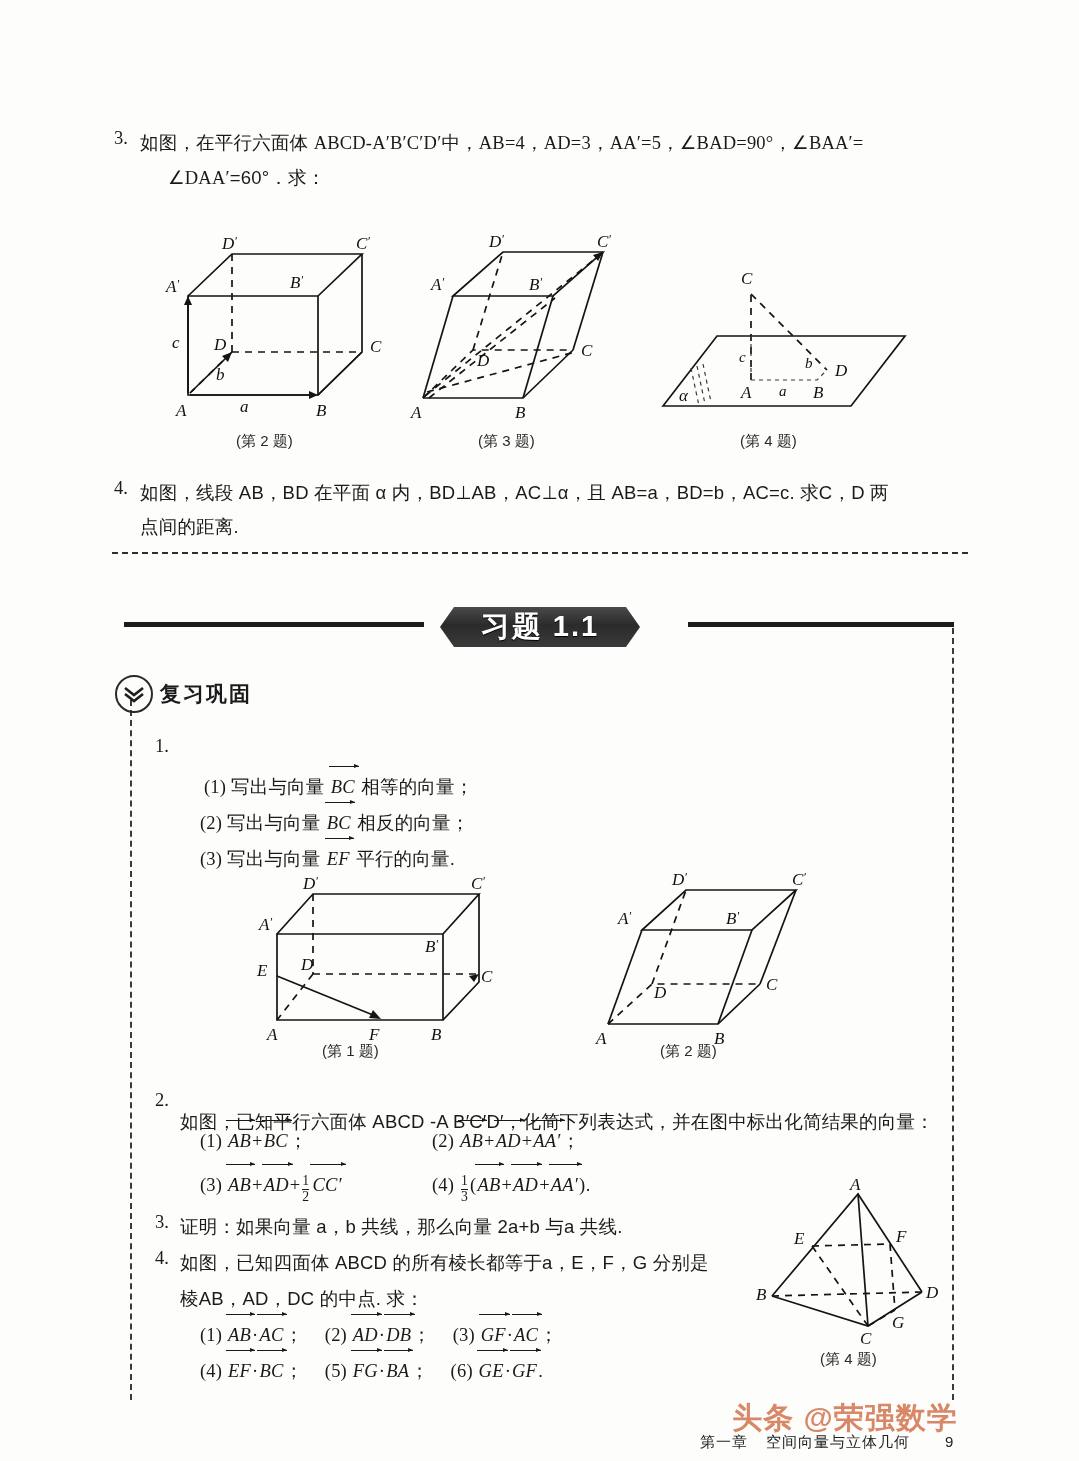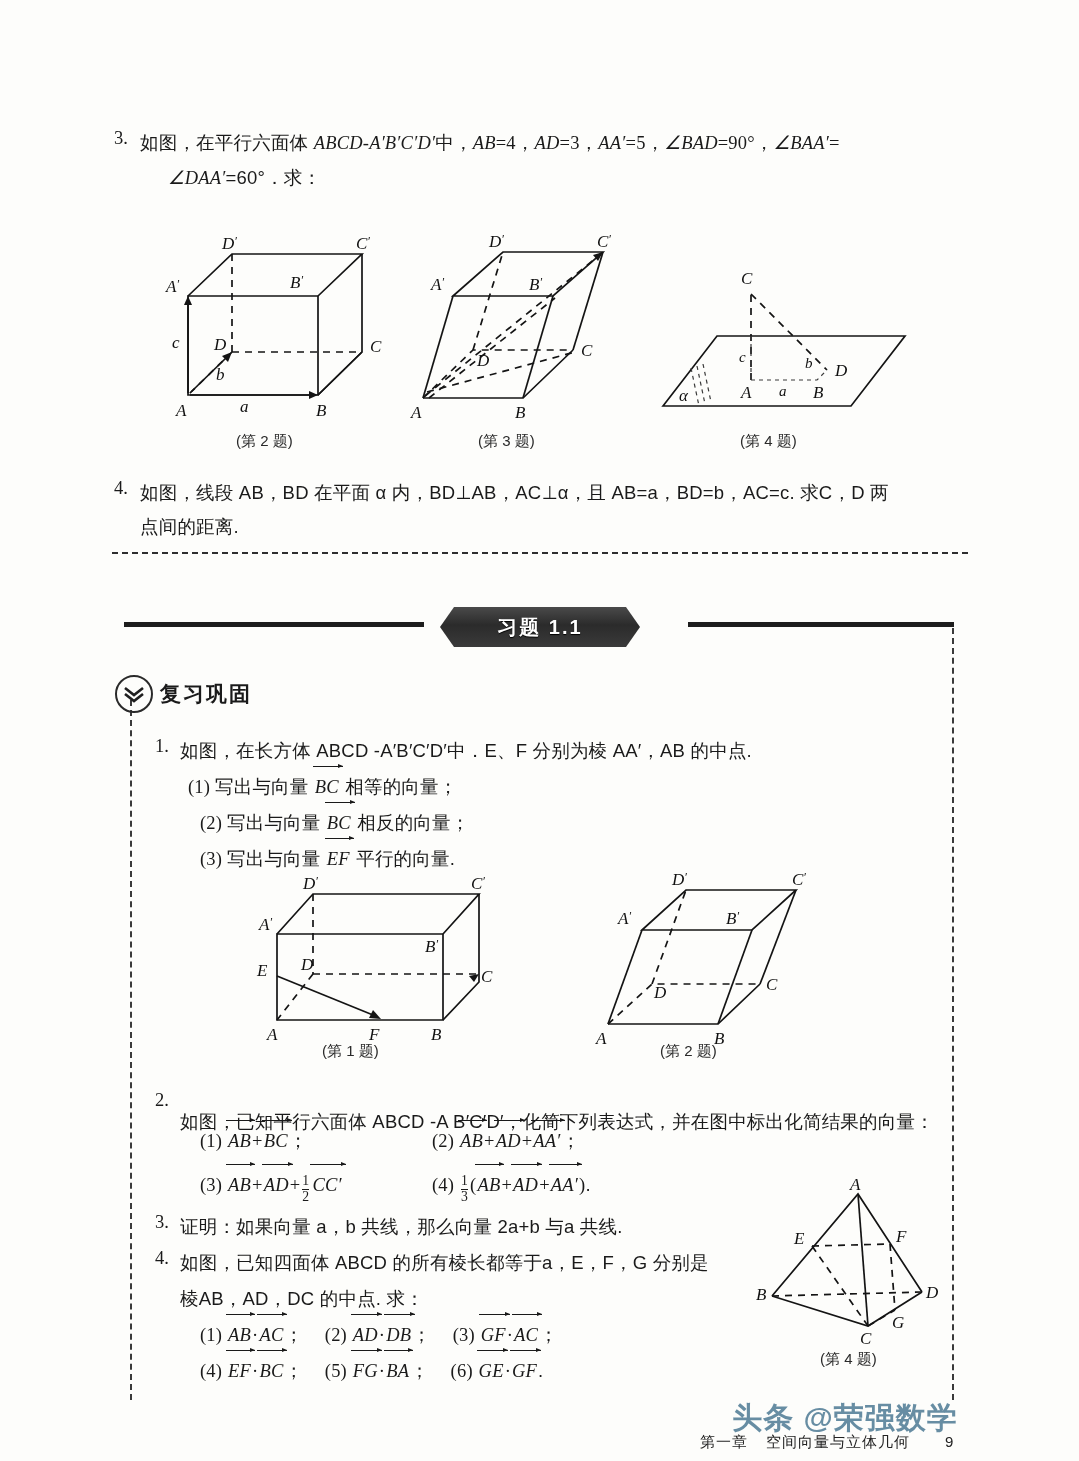--- a/index.html
+++ b/index.html
@@ -8,21 +8,21 @@
     background:#fdfdfb;
     font-family:"Liberation Serif","DejaVu Serif",serif;
     color:#1a1a1a;
     position:relative;
     overflow:hidden;
   }
   .page{position:absolute;inset:0;}
 
   
   .cn{font-family:"Liberation Sans","DejaVu Sans",sans-serif;}
-  .it{font-style:italic;font-family:"Liberation Serif",serif;}
+  .it{font-family:"Liberation Serif",serif;}
 
   
   .vec{position:relative;display:inline-block;font-style:italic;padding:0 1px;}
   .vec::after{
     content:"";position:absolute;left:-1px;right:-3px;top:-0.30em;height:0;
     border-top:1.4px solid #1a1a1a;
   }
   .vec::before{
     content:"";position:absolute;right:-3px;top:-0.30em;
     width:0;height:0;margin-top:-2.6px;
@@ -53,32 +53,32 @@
 
   
   .banner{
     position:absolute;
     background:linear-gradient(180deg,#4a4a4a 0%,#2b2b2b 45%,#3a3a3a 100%);
     clip-path:polygon(0% 50%, 7% 0%, 93% 0%, 100% 50%, 93% 100%, 7% 100%);
     display:flex;align-items:center;justify-content:center;
     color:#fff;font-family:"Liberation Sans",sans-serif;
     letter-spacing:2px;
   }
-  .banner span{font-size:20px;font-weight:700;text-shadow:0 1px 1px #000;text-align:center;}
+  .banner span{font-size:29px;font-weight:700;text-shadow:0 1px 1px #000;text-align:center;}
 
   
   .sec-icon{position:absolute;width:34px;height:34px;border-radius:50%;
             border:2.4px solid #2a2a2a;display:flex;align-items:center;justify-content:center;}
   .sec-title{position:absolute;font-size:21px;font-family:"Liberation Sans",sans-serif;
              font-weight:600;letter-spacing:2px;}
 
   
   .footer{position:absolute;font-size:15px;font-family:"Liberation Sans",sans-serif;color:#222;letter-spacing:1px;}
   .watermark{position:absolute;font-family:"Liberation Sans",sans-serif;font-weight:700;
-             font-size:30px;color:#0c4a6e;opacity:.62;letter-spacing:1px;white-space:nowrap;}
+             font-size:30px;color:#c2410c;opacity:.62;letter-spacing:1px;white-space:nowrap;}
 
   svg{display:block;overflow:visible;}
   .fig{position:absolute;}
   .lbl{font-family:"Liberation Serif",serif;font-style:italic;font-size:17px;fill:#111;}
   .lbl-s{font-family:"Liberation Serif",serif;font-style:italic;font-size:15px;fill:#111;}
   .ed{stroke:#141414;stroke-width:1.7;fill:none;}
   .ed-d{stroke:#141414;stroke-width:1.7;fill:none;stroke-dasharray:7 6;}
   .ed-t{stroke:#3a3a3a;stroke-width:1.2;fill:none;stroke-dasharray:4 4;}
 </style>
 </head>
@@ -207,23 +207,22 @@
 
   <div class="sec-icon" style="left:115px;top:675px;">
     <svg width="22" height="18" viewBox="0 0 22 18">
       <path d="M2 3 L11 10 L20 3" stroke="#1f1f1f" stroke-width="2.6" fill="none"></path>
       <path d="M2 9 L11 16 L20 9" stroke="#1f1f1f" stroke-width="2.6" fill="none"></path>
     </svg>
   </div>
   <div class="sec-title" style="left:160px;top:680px;">复习巩固</div>
 
   <div class="pidx" style="left:155px;top:736px;"><span>1.</span></div>
-  <div class="prob cn" style="left:180px;top:736px;width:760px;">如图，在长方体 ABCD -A′B′C′D′中．E、F 分别为棱 AA′，AB 的中点.</div>
-
-  <div class="prob" style="left:188px;top:772px;text-align:center;">
+
+  <div class="prob" style="left:204px;top:772px;text-align:center;">
     <span>(1)</span>
     <span class="cn">写出与向量 </span><span class="vec">BC</span><span class="cn"> 相等的向量；</span>
   </div>
   <div class="prob" style="left:200px;top:808px;">
     <span>(2)</span>
     <span class="cn">写出与向量 </span><span class="vec">BC</span><span class="cn"> 相反的向量；</span>
   </div>
   <div class="prob" style="left:200px;top:844px;">
     <span>(3)</span>
     <span class="cn">写出与向量 </span><span class="vec">EF</span><span class="cn"> 平行的向量.</span>

